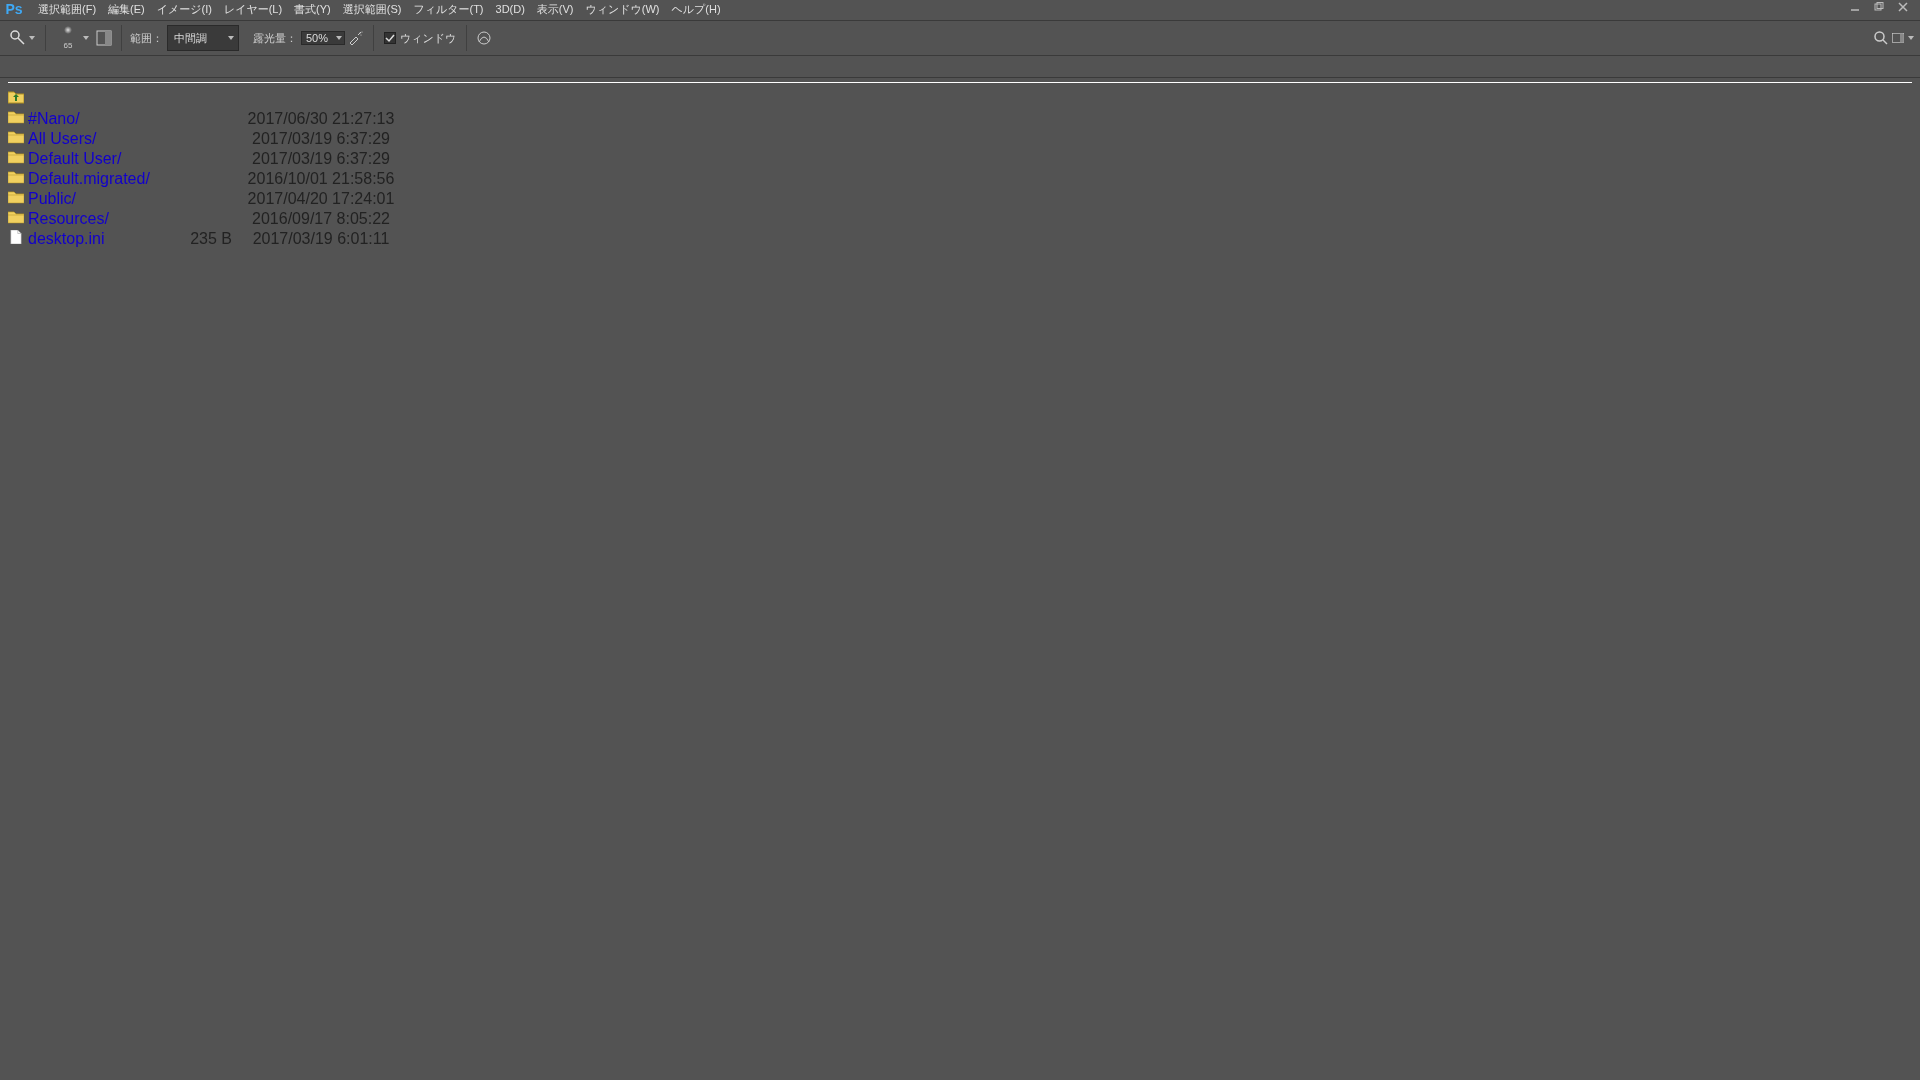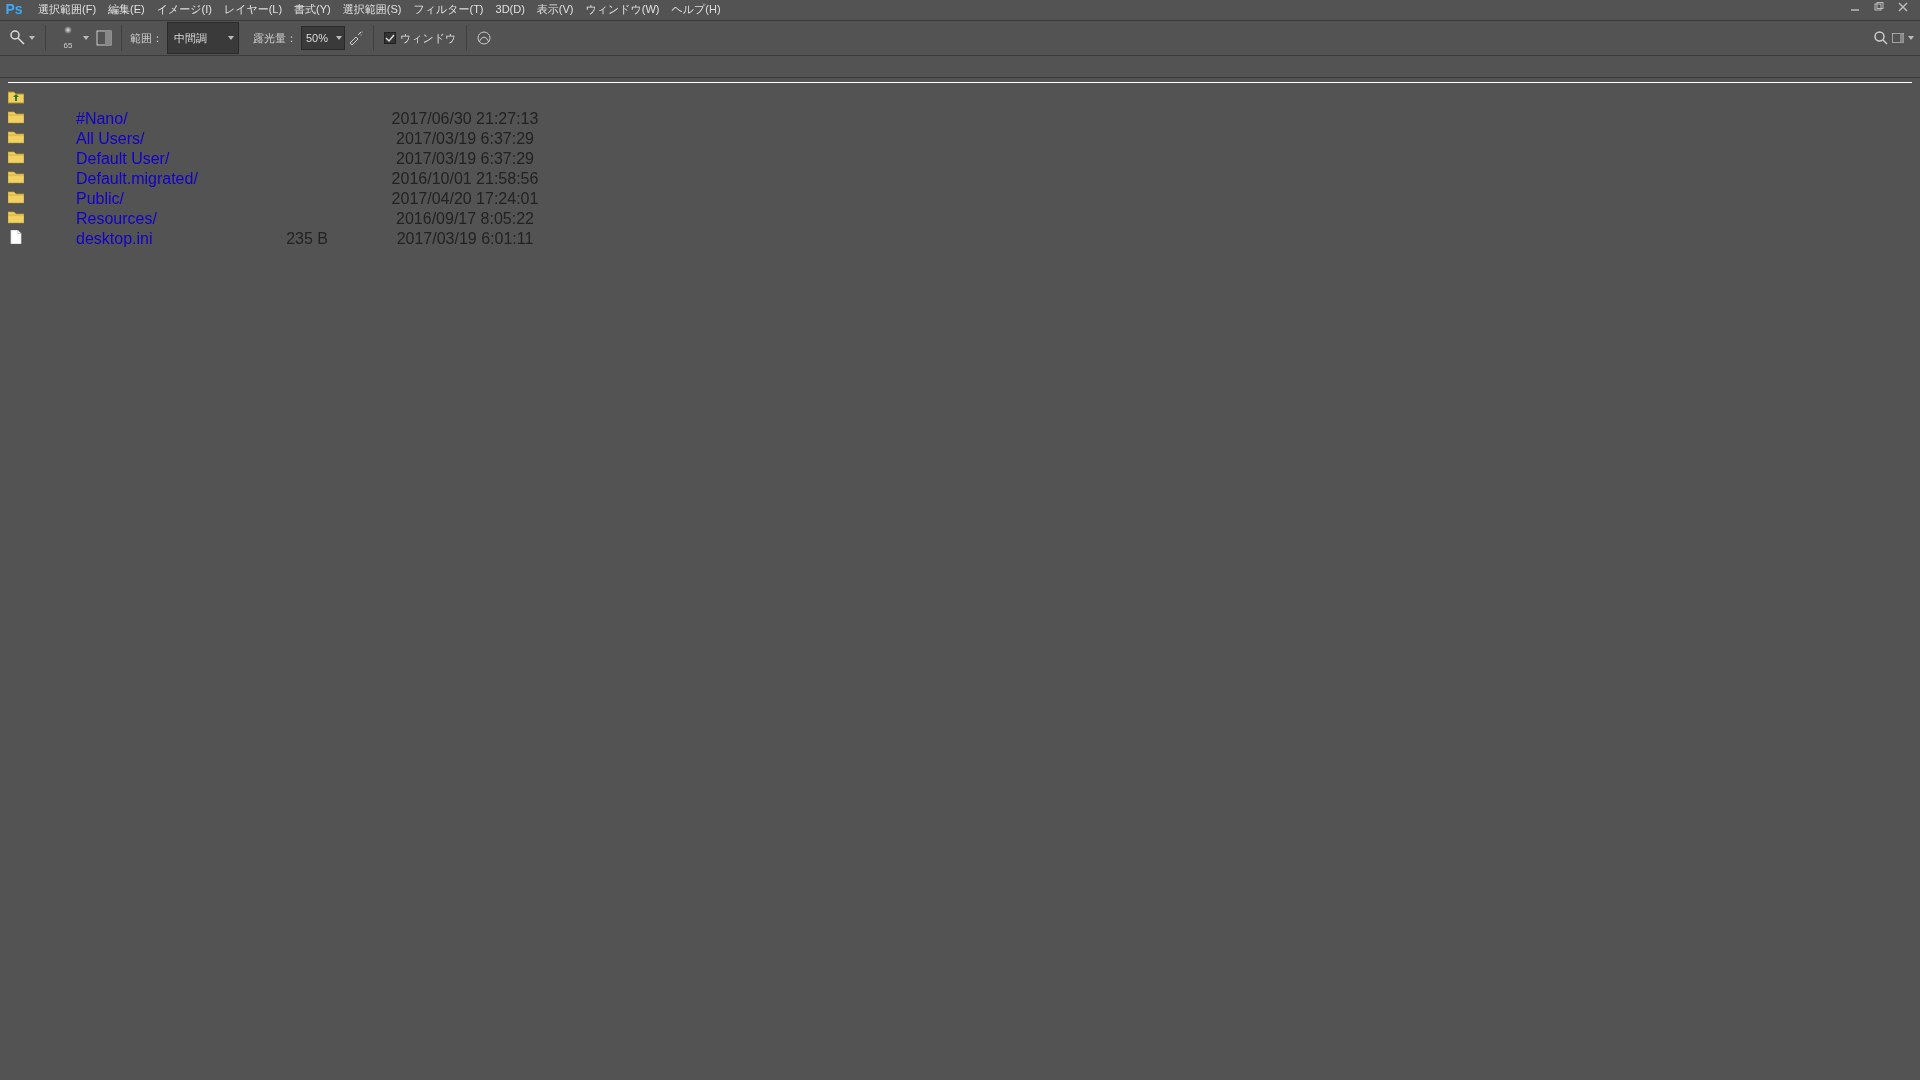--- a/index.html
+++ b/index.html
@@ -67,41 +67,41 @@
 .divider {
   width: 1px; height: 26px;
   background: #404040;
   margin: 0 6px;
 }
 .opt-label { color: #ccc; margin: 0 4px 0 2px; }
 .opt-select {
   background: #3a3a3a;
   border: 1px solid #2a2a2a;
   color: #ddd;
-  height: 32px;
+  height: 26px;
   min-width: 56px;
   padding: 0 31px 0 6px;
   position: relative;
   display: inline-flex;
   align-items: center;
   font-size: 11px;
 }
 .opt-select .caret {
   position: absolute; right: 4px; top: 50%;
   transform: translateY(-50%);
   width: 0; height: 0;
   border-left: 3px solid transparent;
   border-right: 3px solid transparent;
   border-top: 4px solid #bbb;
 }
 .opt-input {
   background: #3a3a3a;
   border: 1px solid #2a2a2a;
   color: #ddd;
-  height: 24px;
+  height: 14px;
   width: 44px;
   padding: 0 4px;
   font-size: 11px;
   text-align: left;
   display: inline-flex;
   align-items: center;
   position: relative;
 }
 .opt-input .caret {
   position: absolute; right: 2px; top: 50%;
@@ -158,21 +158,20 @@
   padding: 6px 8px 0 8px;
   font-family: "Times New Roman", serif;
   font-size: 16px;
   color: #222;
 }
 .row {
   display: grid;
   grid-template-columns: 20px 140px 70px 170px;
   align-items: center;
   height: 20px;
-  gap: 48px;
 }
 .icon { width: 16px; height: 14px; }
 .name { color: #1200cc; }
 .size { color: #222; text-align: right; padding-right: 6px;}
 .date { color: #222; text-align: center; padding-right: 4px;}
 
 
 .folder {
   fill: #f0d060;
   stroke: #b09020;

